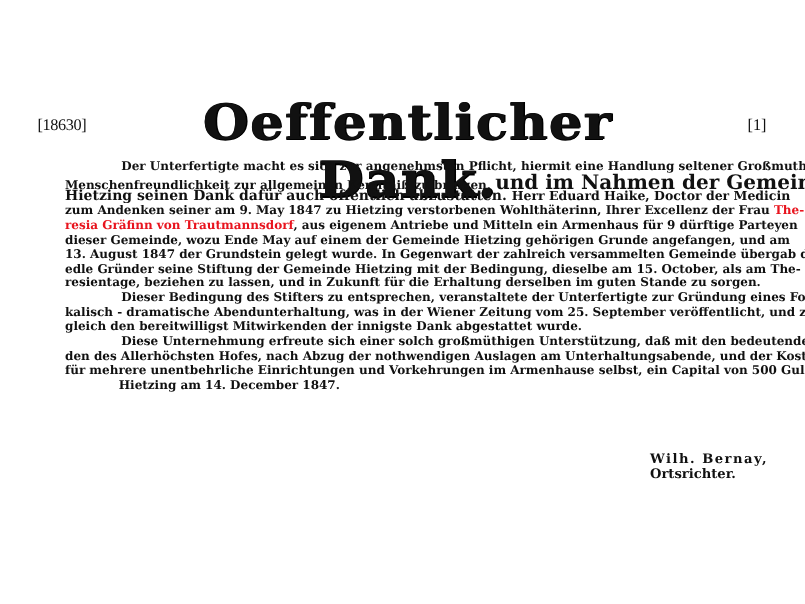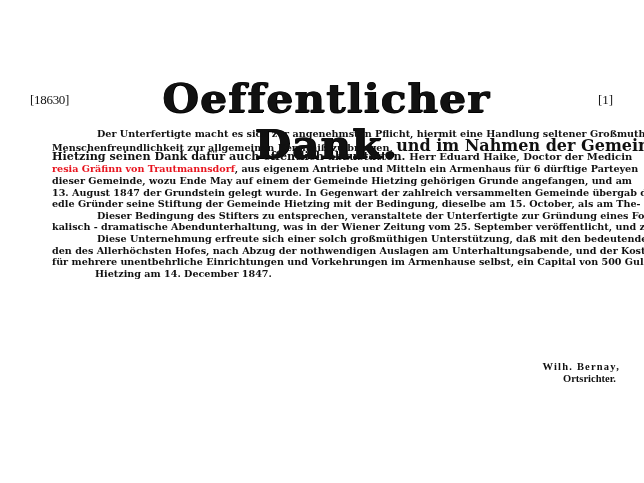--- a/index.html
+++ b/index.html
@@ -32,44 +32,47 @@
     text-align-last: justify; height: 11.65px; overflow: visible;
     font-weight: bold;
   }
   .line.last { text-align-last: left; }
   .line.indent { padding-left: 45px; }
   .line.indent-date { padding-left: 43px; }
   .line.big { font-size: 11.2px; font-weight: 900; height: 13px; line-height: 13px; margin-top: -1px; }
   .bold { font-weight: 900; font-size: 16px; }
   .red { color: #e8141e; }
   .sig {
-    position: absolute; left: 518px; top: 361px; width: 100px; text-align: right;
-    font-size: 10.5px; font-weight: bold; line-height: 12px; font-family: Liberation Serif, serif;
+    position: absolute; left: 518px; top: 361px; width: 100px; 
+    font-size: 10.5px; font-weight: bold; line-height: 12px;
   }
   .sig .name { letter-spacing: 1.2px; font-weight: 900; }
   .sig .role { padding-right: 4px; }
 </style>
 </head>
 <body>
 
 <div class="page">
   <div class="ref-left">[18630]</div>
   <div class="title">Oeffentlicher Dank.</div>
   <div class="ref-right">[1]</div>
 
   <div class="body">
     <span class="line indent">Der Unterfertigte macht es sich zur angenehmsten Pflicht, hiermit eine Handlung seltener Großmuth und</span>
     <span class="line"><span>Menschenfreundlichkeit zur allgemeinen Kenntniß zu bringen,</span> <span class="bold">und im Nahmen der Gemeinde</span></span>
     <span class="line big"><span>Hietzing seinen Dank dafür auch öffentlich abzustatten.</span> <span style="font-size:10px;font-weight:bold">Herr Eduard Haike, Doctor der Medicin</span></span>
-    <span class="line"><span class="red">resia Gräfinn von Trautmannsdorf</span><span>, aus eigenem Antriebe und Mitteln ein Armenhaus für 6 dürftige Parteyen</span></span>
+    <span class="line"><span>zum Andenken seiner am 9. May 1847 zu Hietzing verstorbenen Wohlthäterinn, Ihrer Excellenz der Frau</span> <span class="red">The-</span></span>
+    <span class="line"><span class="red">resia Gräfinn von Trautmannsdorf</span><span>, aus eigenem Antriebe und Mitteln ein Armenhaus für 9 dürftige Parteyen</span></span>
     <span class="line">dieser Gemeinde, wozu Ende May auf einem der Gemeinde Hietzing gehörigen Grunde angefangen, und am</span>
     <span class="line">13. August 1847 der Grundstein gelegt wurde. In Gegenwart der zahlreich versammelten Gemeinde übergab der</span>
     <span class="line">edle Gründer seine Stiftung der Gemeinde Hietzing mit der Bedingung, dieselbe am 15. October, als am The-</span>
+    <span class="line last">resientage, beziehen zu lassen, und in Zukunft für die Erhaltung derselben im guten Stande zu sorgen.</span>
     <span class="line indent">Dieser Bedingung des Stifters zu entsprechen, veranstaltete der Unterfertigte zur Gründung eines Fondes</span>
     <span class="line">kalisch - dramatische Abendunterhaltung, was in der Wiener Zeitung vom 25. September veröffentlicht, und zu-</span>
+    <span class="line last">gleich den bereitwilligst Mitwirkenden der innigste Dank abgestattet wurde.</span>
     <span class="line indent">Diese Unternehmung erfreute sich einer solch großmüthigen Unterstützung, daß mit den bedeutenden Spen-</span>
     <span class="line">den des Allerhöchsten Hofes, nach Abzug der nothwendigen Auslagen am Unterhaltungsabende, und der Kosten</span>
     <span class="line">für mehrere unentbehrliche Einrichtungen und Vorkehrungen im Armenhause selbst, ein Capital von 500 Gulden</span>
     <span class="line last indent-date">Hietzing am 14. December 1847.</span>
   </div>
 
   <div class="sig">
     <div class="name">Wilh. Bernay,</div>
     <div class="role">Ortsrichter.</div>
   </div>

